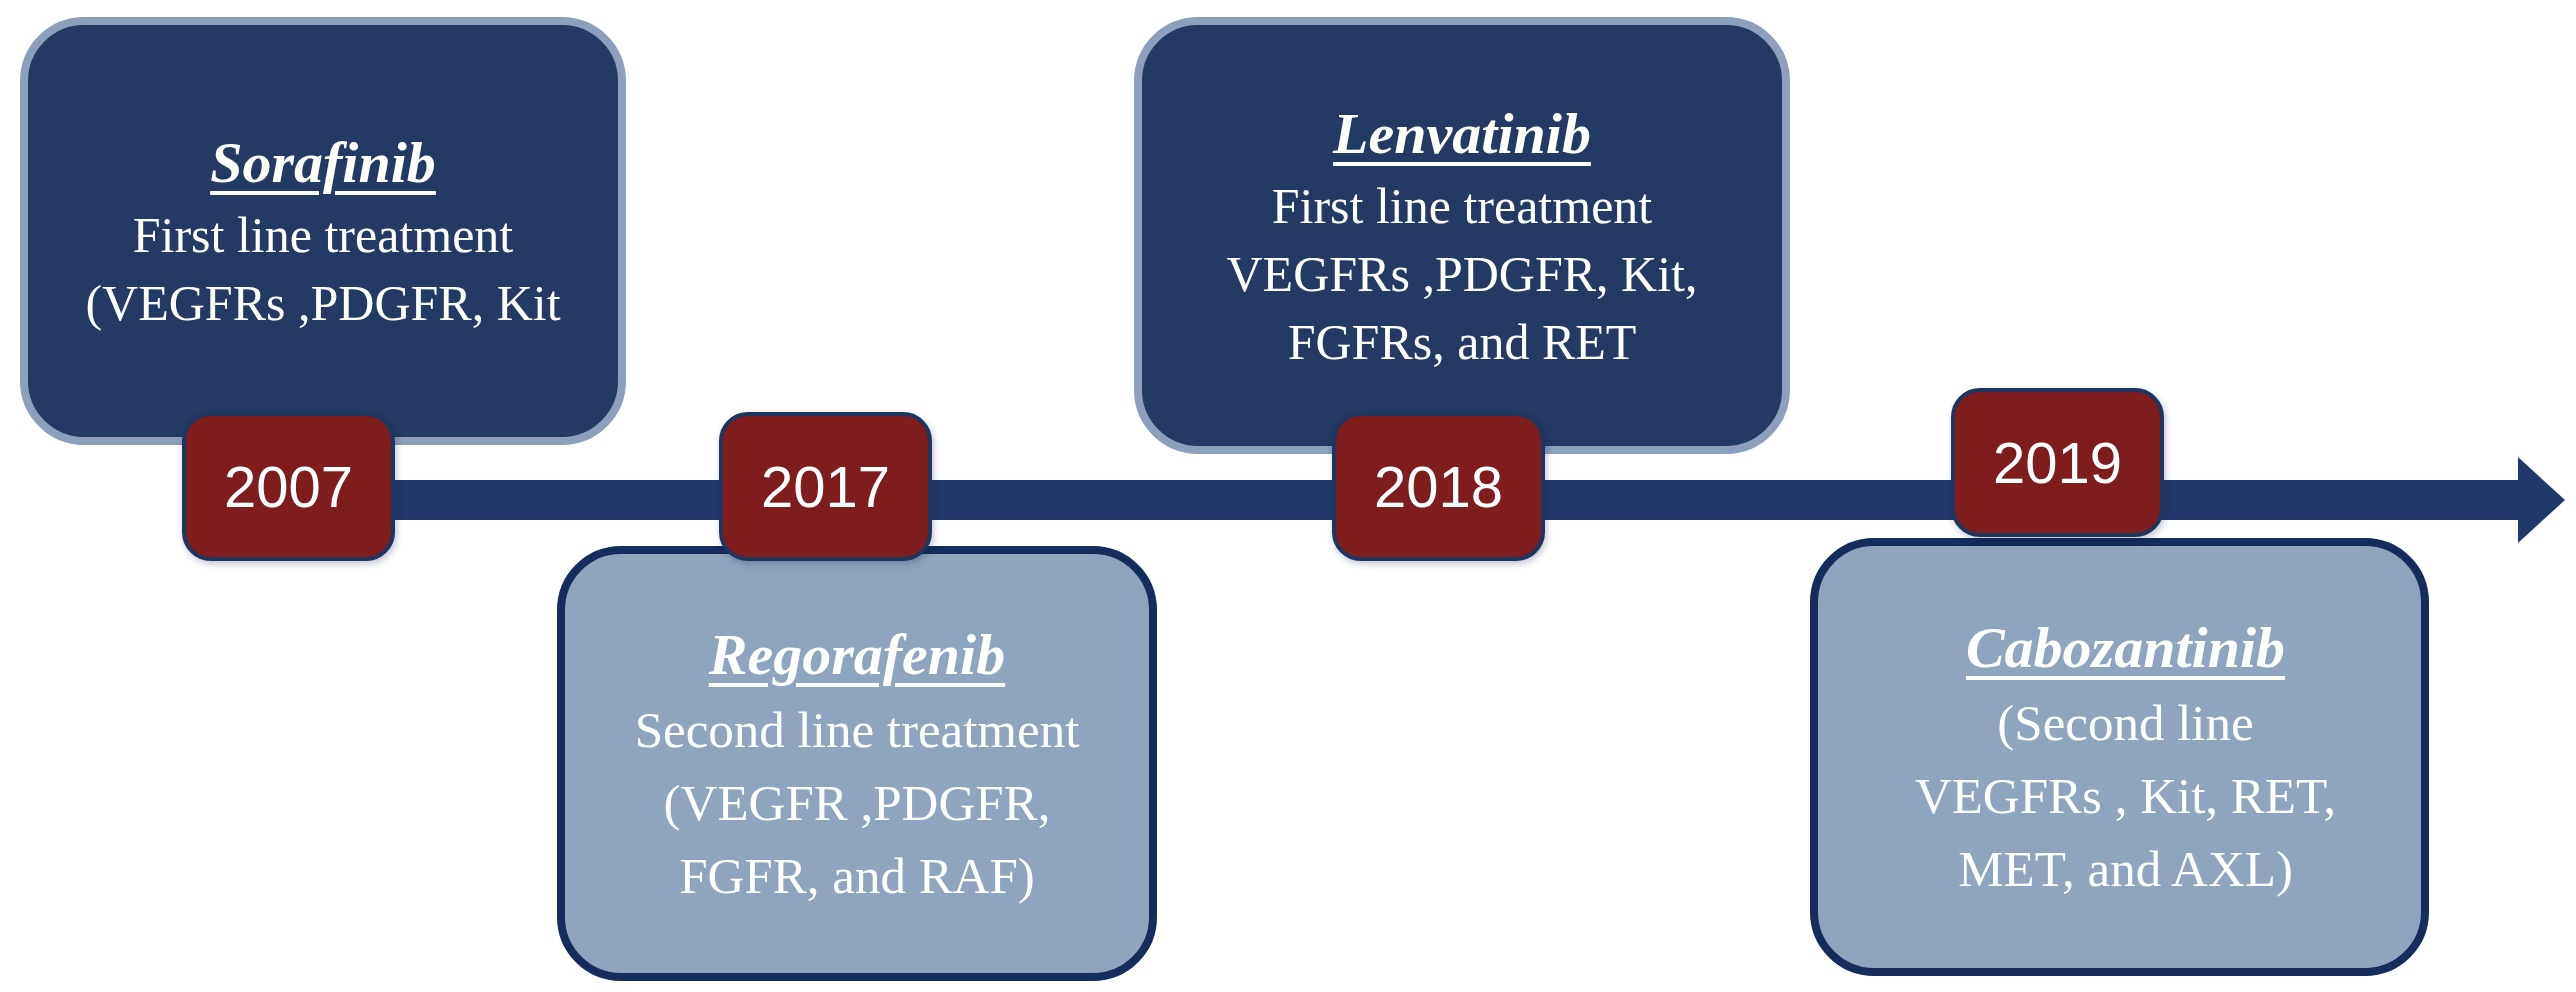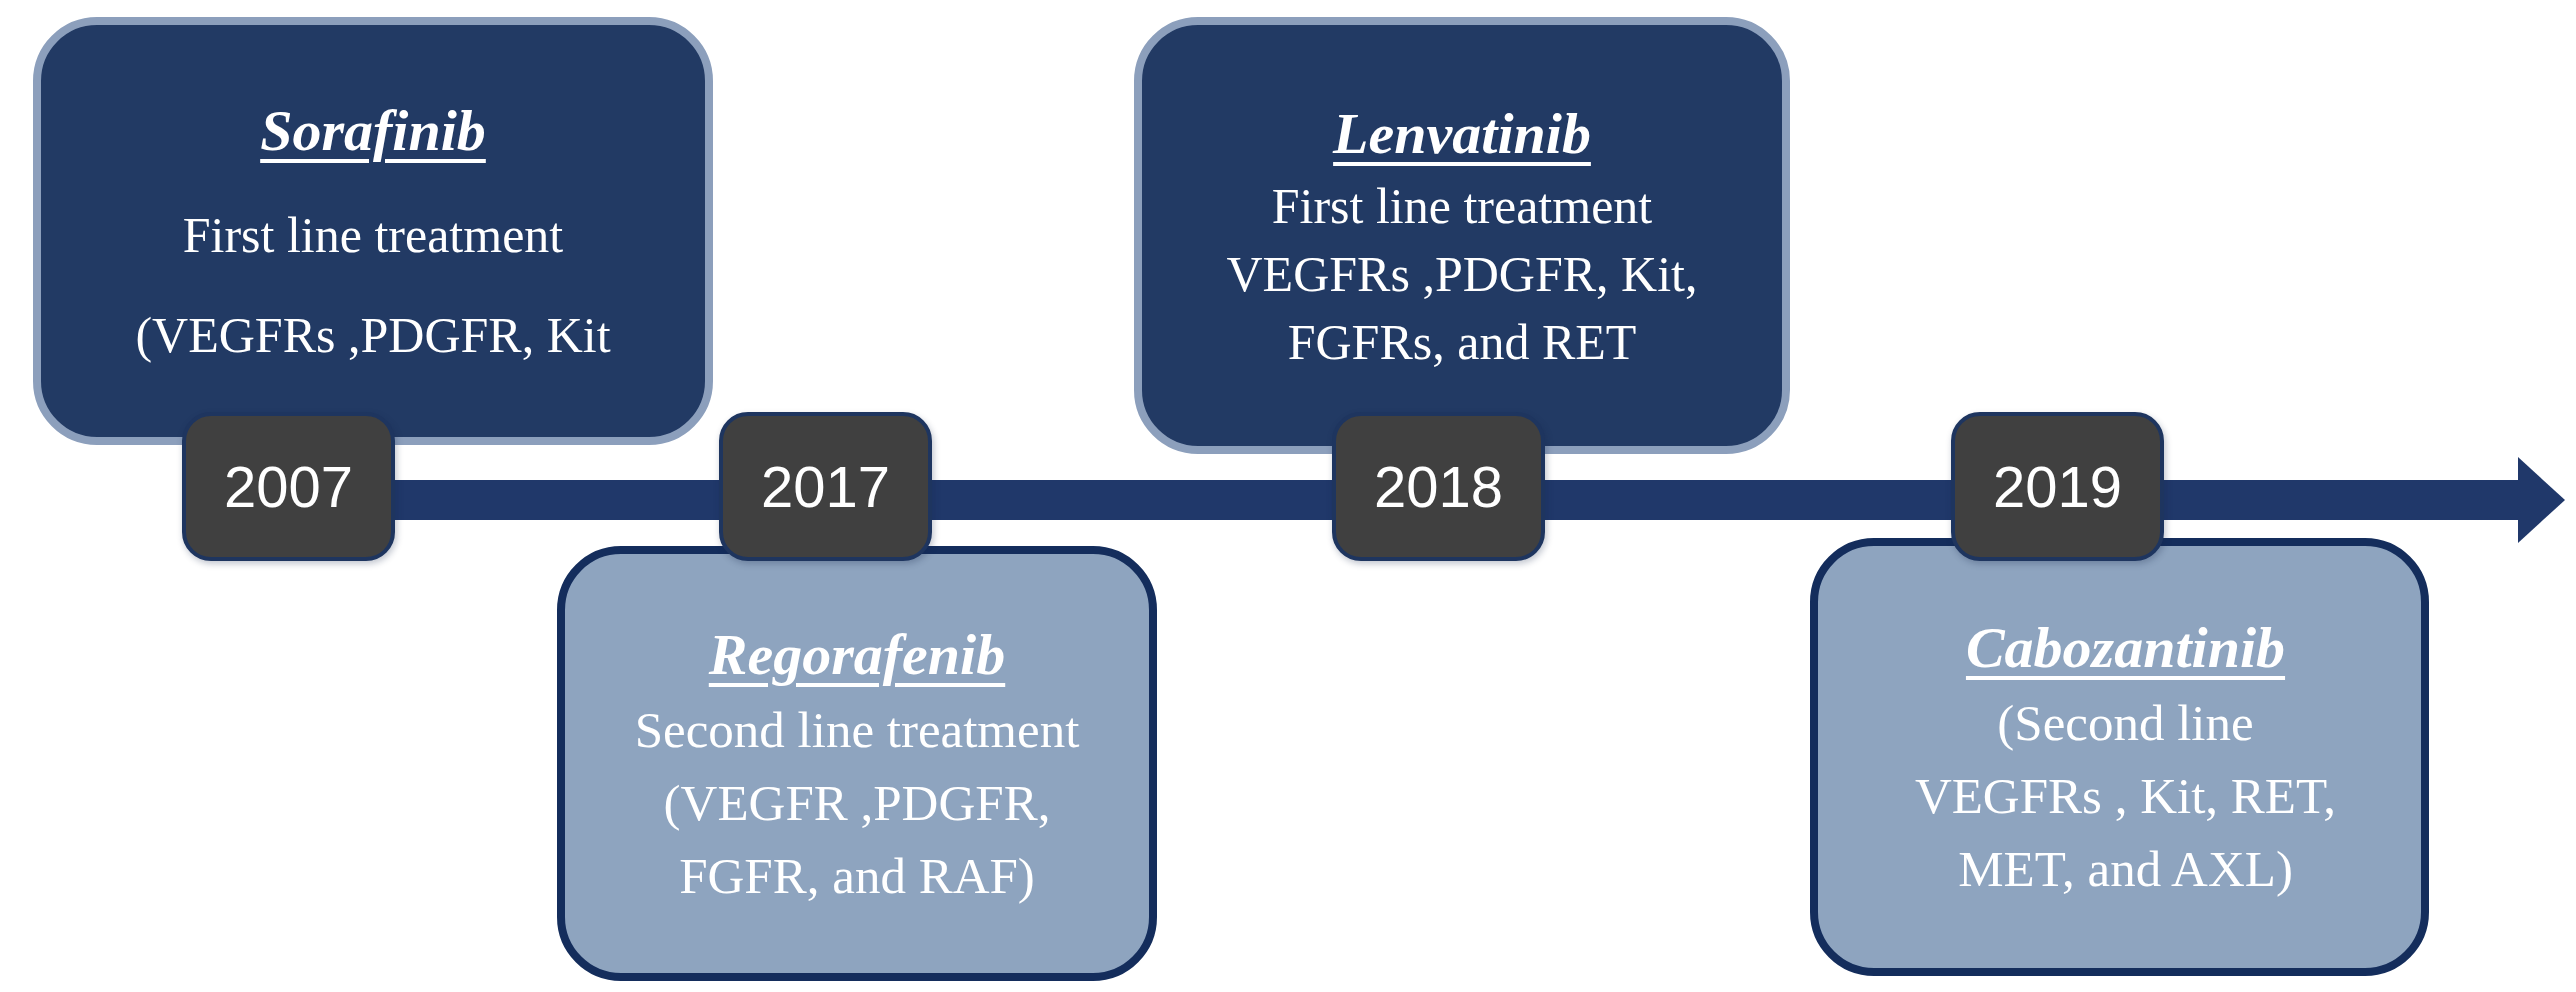--- a/index.html
+++ b/index.html
@@ -57,46 +57,46 @@
     font-size: 58px;
     text-decoration: underline;
     text-decoration-thickness: 3.8px;
     text-underline-offset: 9px;
   }
   .box.dark .title { line-height: 76px; }
   .box.light .title { line-height: 79px; }
   .box.dark .line { font-size: 50px; line-height: 68px; }
   .box.light .line { font-size: 51px; line-height: 73px; }
 
-  #box-sorafinib    { left: 33px;   top: 17.4px;  width: 680px; height: 428px; gap: 32px; }
+  #box-sorafinib    { left: 20px;   top: 17.4px;  width: 606px; height: 428px; }
   #box-regorafenib  { left: 557px;  top: 546px; width: 600px; height: 435px; }
   #box-lenvatinib   { left: 1134px; top: 17.4px;  width: 656px; height: 437px; }
   #box-cabozantinib { left: 1810px; top: 538px; width: 619px; height: 438px; padding-left: 12px; }
 
   
   .marker {
     position: absolute;
     box-sizing: border-box;
     width: 213px; height: 149px;
-    background: #404040;
+    background: #7f1d1d;
     border: 4.5px solid #1e355f;
     border-radius: 29px;
     display: flex;
     justify-content: center;
     align-items: center;
     color: #ffffff;
     font-family: "Liberation Sans", "DejaVu Sans", sans-serif;
     font-size: 58px;
     z-index: 3;
     box-shadow: 1.5px 3px 6px rgba(20, 35, 70, 0.25);
   }
   #marker-2007 { left: 182px;  top: 412px; }
   #marker-2017 { left: 719px;  top: 412px; }
   #marker-2018 { left: 1332px; top: 412px; }
-  #marker-2019 { left: 1951px; top: 412px; }
+  #marker-2019 { left: 1951px; top: 388px; }
 </style>
 </head>
 <body>
 
 <div class="stage">
 
   <div class="bar"></div>
   <div class="arrowhead"></div>
 
   <div class="box dark" id="box-sorafinib">

